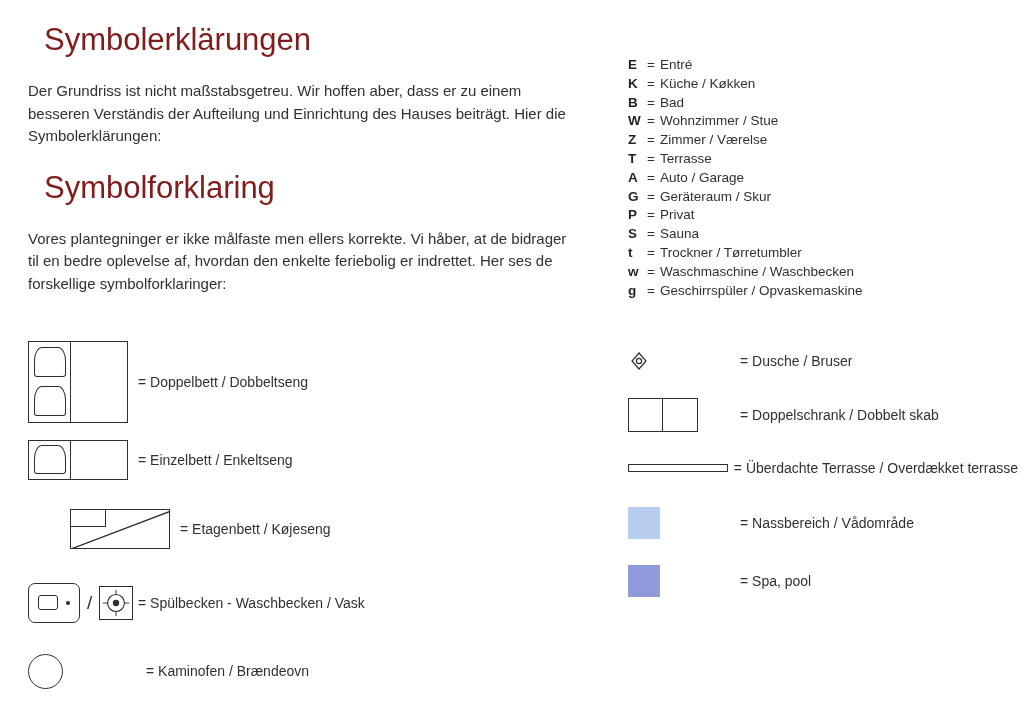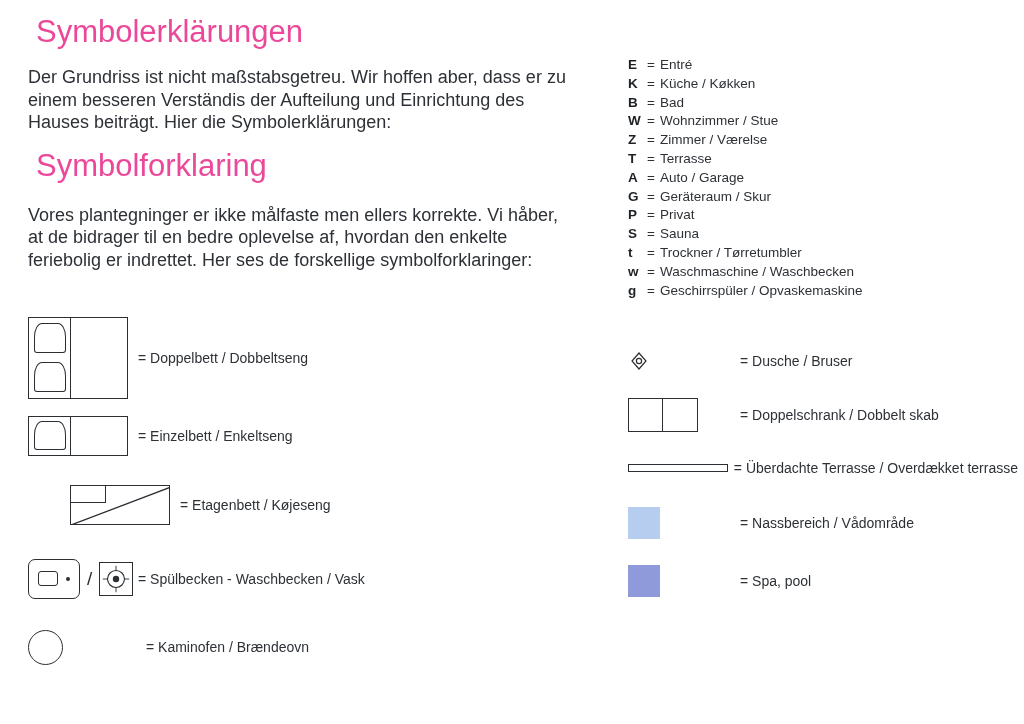--- a/index.html
+++ b/index.html
@@ -31,31 +31,31 @@
   .right-col {
     position: absolute;
     left: 628px;
     top: 0;
     width: 390px;
   }
 
   h1.title {
     font-size: 31px;
     font-weight: 400;
-    margin: 8px;
+    margin: 16px;
     padding: 0;
     line-height: 48px;
     letter-spacing: 0px;
-    color: #ec4899;
+    color: #7f1d1d;
   }
   .title-1 { margin-top: 4px; }
   .title-2 { margin-top: 38px; }
 
   .para {
-    font-size: 18px;
+    font-size: 15px;
     line-height: 22.5px;
     color: #2d3136;
     margin: 10px 0 0 0;
     max-width: 545px;
   }
   .para-2 { margin-top: 14px; }
 
   
   .abbr-list {
     margin-top: 56px;

